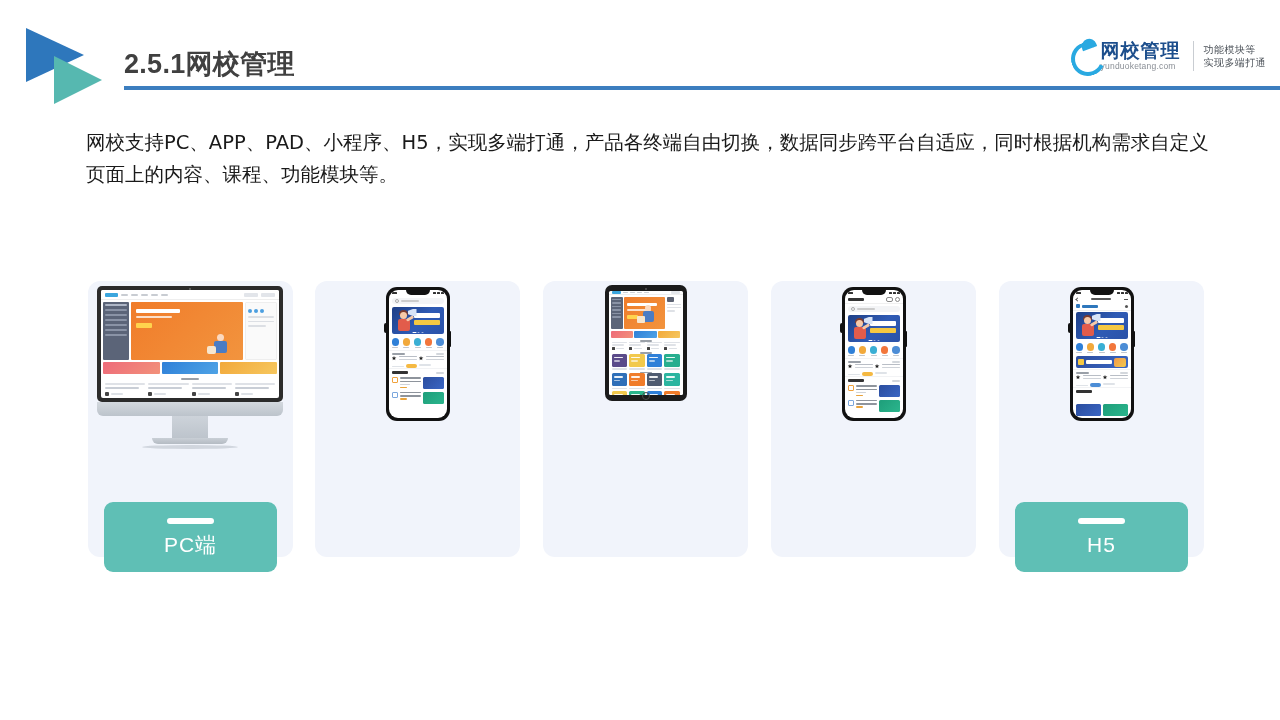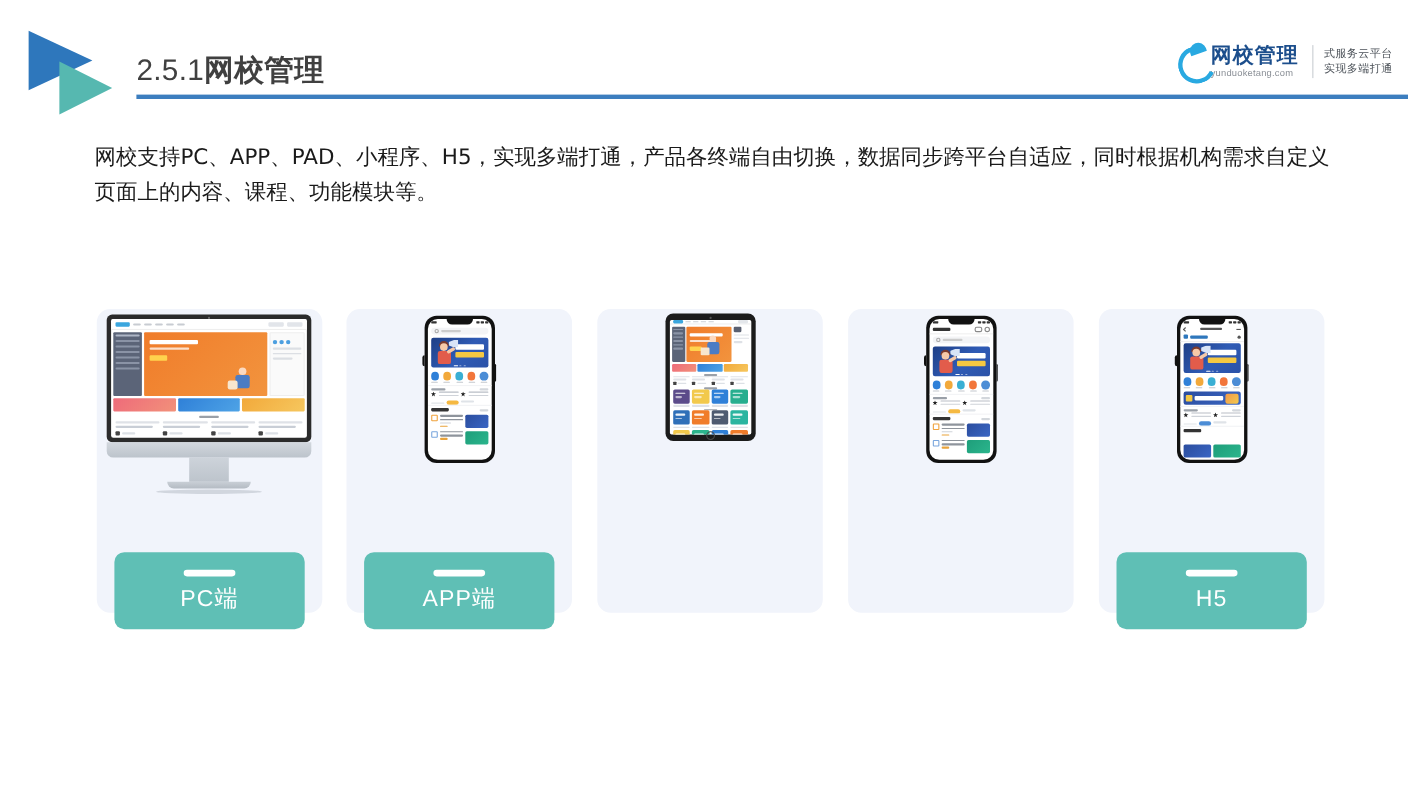--- a/index.html
+++ b/index.html
@@ -28,21 +28,21 @@
     border-left:48px solid #56B8B0;
     border-top:24px solid transparent;
     border-bottom:24px solid transparent;
   }
 
   .page-title{
     position:absolute;left:124px;top:46px;
     font-size:27px;color:#404040;white-space:nowrap;
     letter-spacing:.3px;
   }
-  .page-title .num{font-weight:400;}
+  .page-title .num{font-weight:700;}
   .page-title .name{font-weight:700;}
 
   .title-rule{
     position:absolute;left:124px;top:86px;
     width:1156px;height:4px;background:#3C7EBF;
   }
 
   
   .brand{position:absolute;right:14px;top:36px;display:flex;align-items:center;height:40px;}
   .brand-left{position:relative;display:flex;flex-direction:column;justify-content:center;
@@ -343,21 +343,21 @@
   <div class="title-rule"></div>
 
   <div class="brand">
     <div class="brand-left">
       <div class="brand-cloud"></div>
       <div class="brand-name">网校管理</div>
       <div class="brand-url">yunduoketang.com</div>
     </div>
     <div class="brand-divider"></div>
     <div>
-      <div class="brand-tagline">式服务云平台</div>
+      <div class="brand-tagline">功能模块等</div>
       <div class="brand-tagline">实现多端打通</div>
     </div>
   </div>
 </div>
 
 <div class="intro">网校支持PC、APP、PAD、小程序、H5，实现多端打通，产品各终端自由切换，数据同步跨平台自适应，同时根据机构需求自定义页面上的内容、课程、功能模块等。</div>
 
 <div class="cards">
 
   <div class="card">
@@ -570,24 +570,20 @@
             <span class="tx">
                 <i></i>
                 <i></i>
                 <i class="y"></i>
               </span>
             <span class="thumb green"></span>
           </div>
         </div>
       </div>
     </div>
-    <div class="label-box">
-      <span class="label-bar"></span>
-      <span class="label-text">APP端</span>
-    </div>
   </div>
 
   <div class="card">
     <div class="device-zone">
       <div class="tablet">
         <div class="tablet-cam"></div>
         <div class="tablet-screen">
           <div class="tb-nav">
             <span class="lg"></span>
             <i></i>

